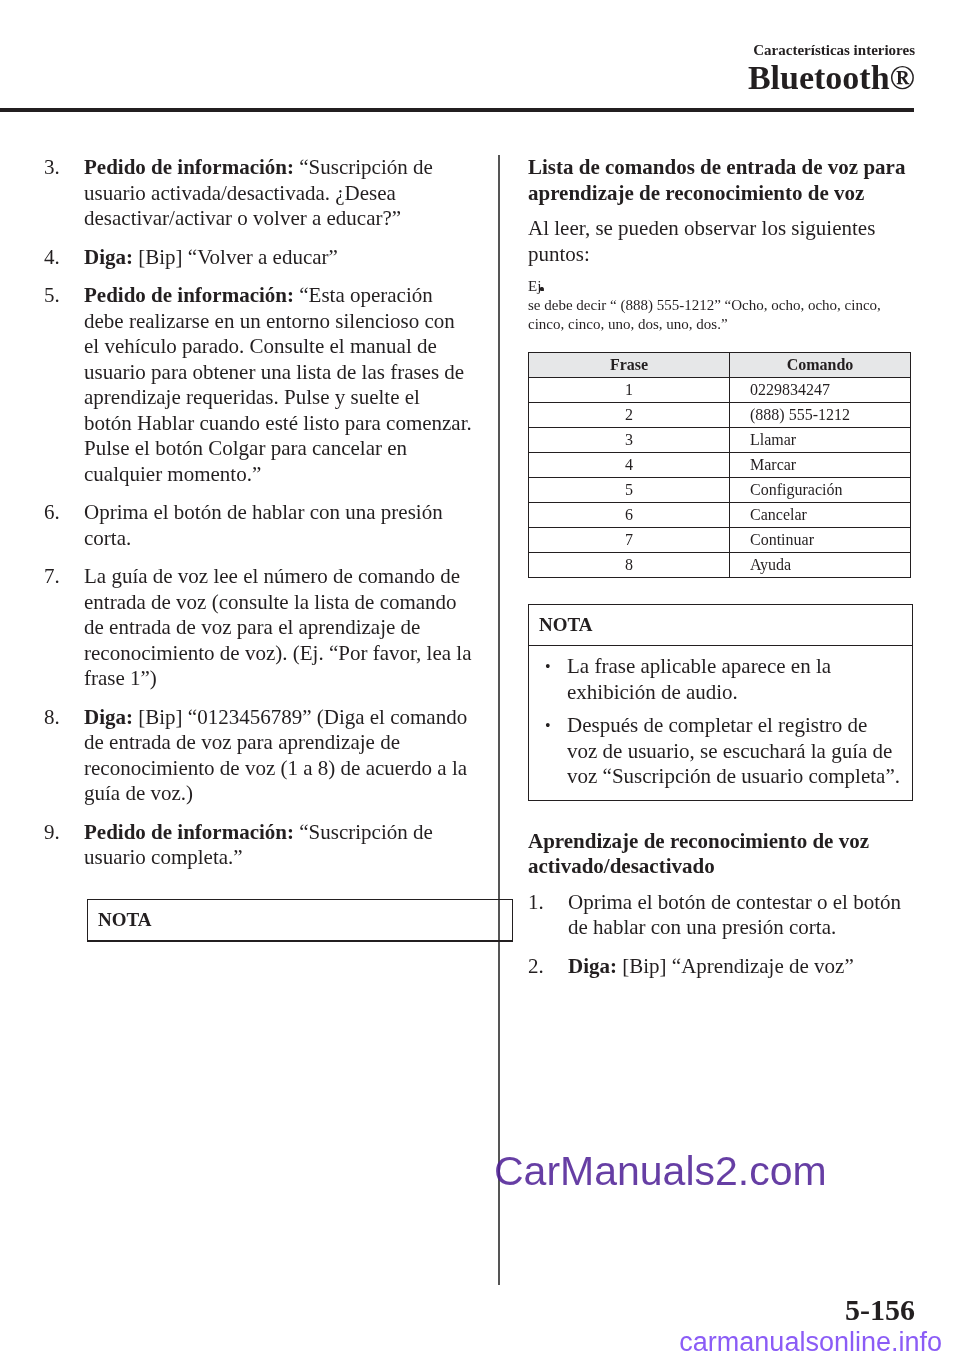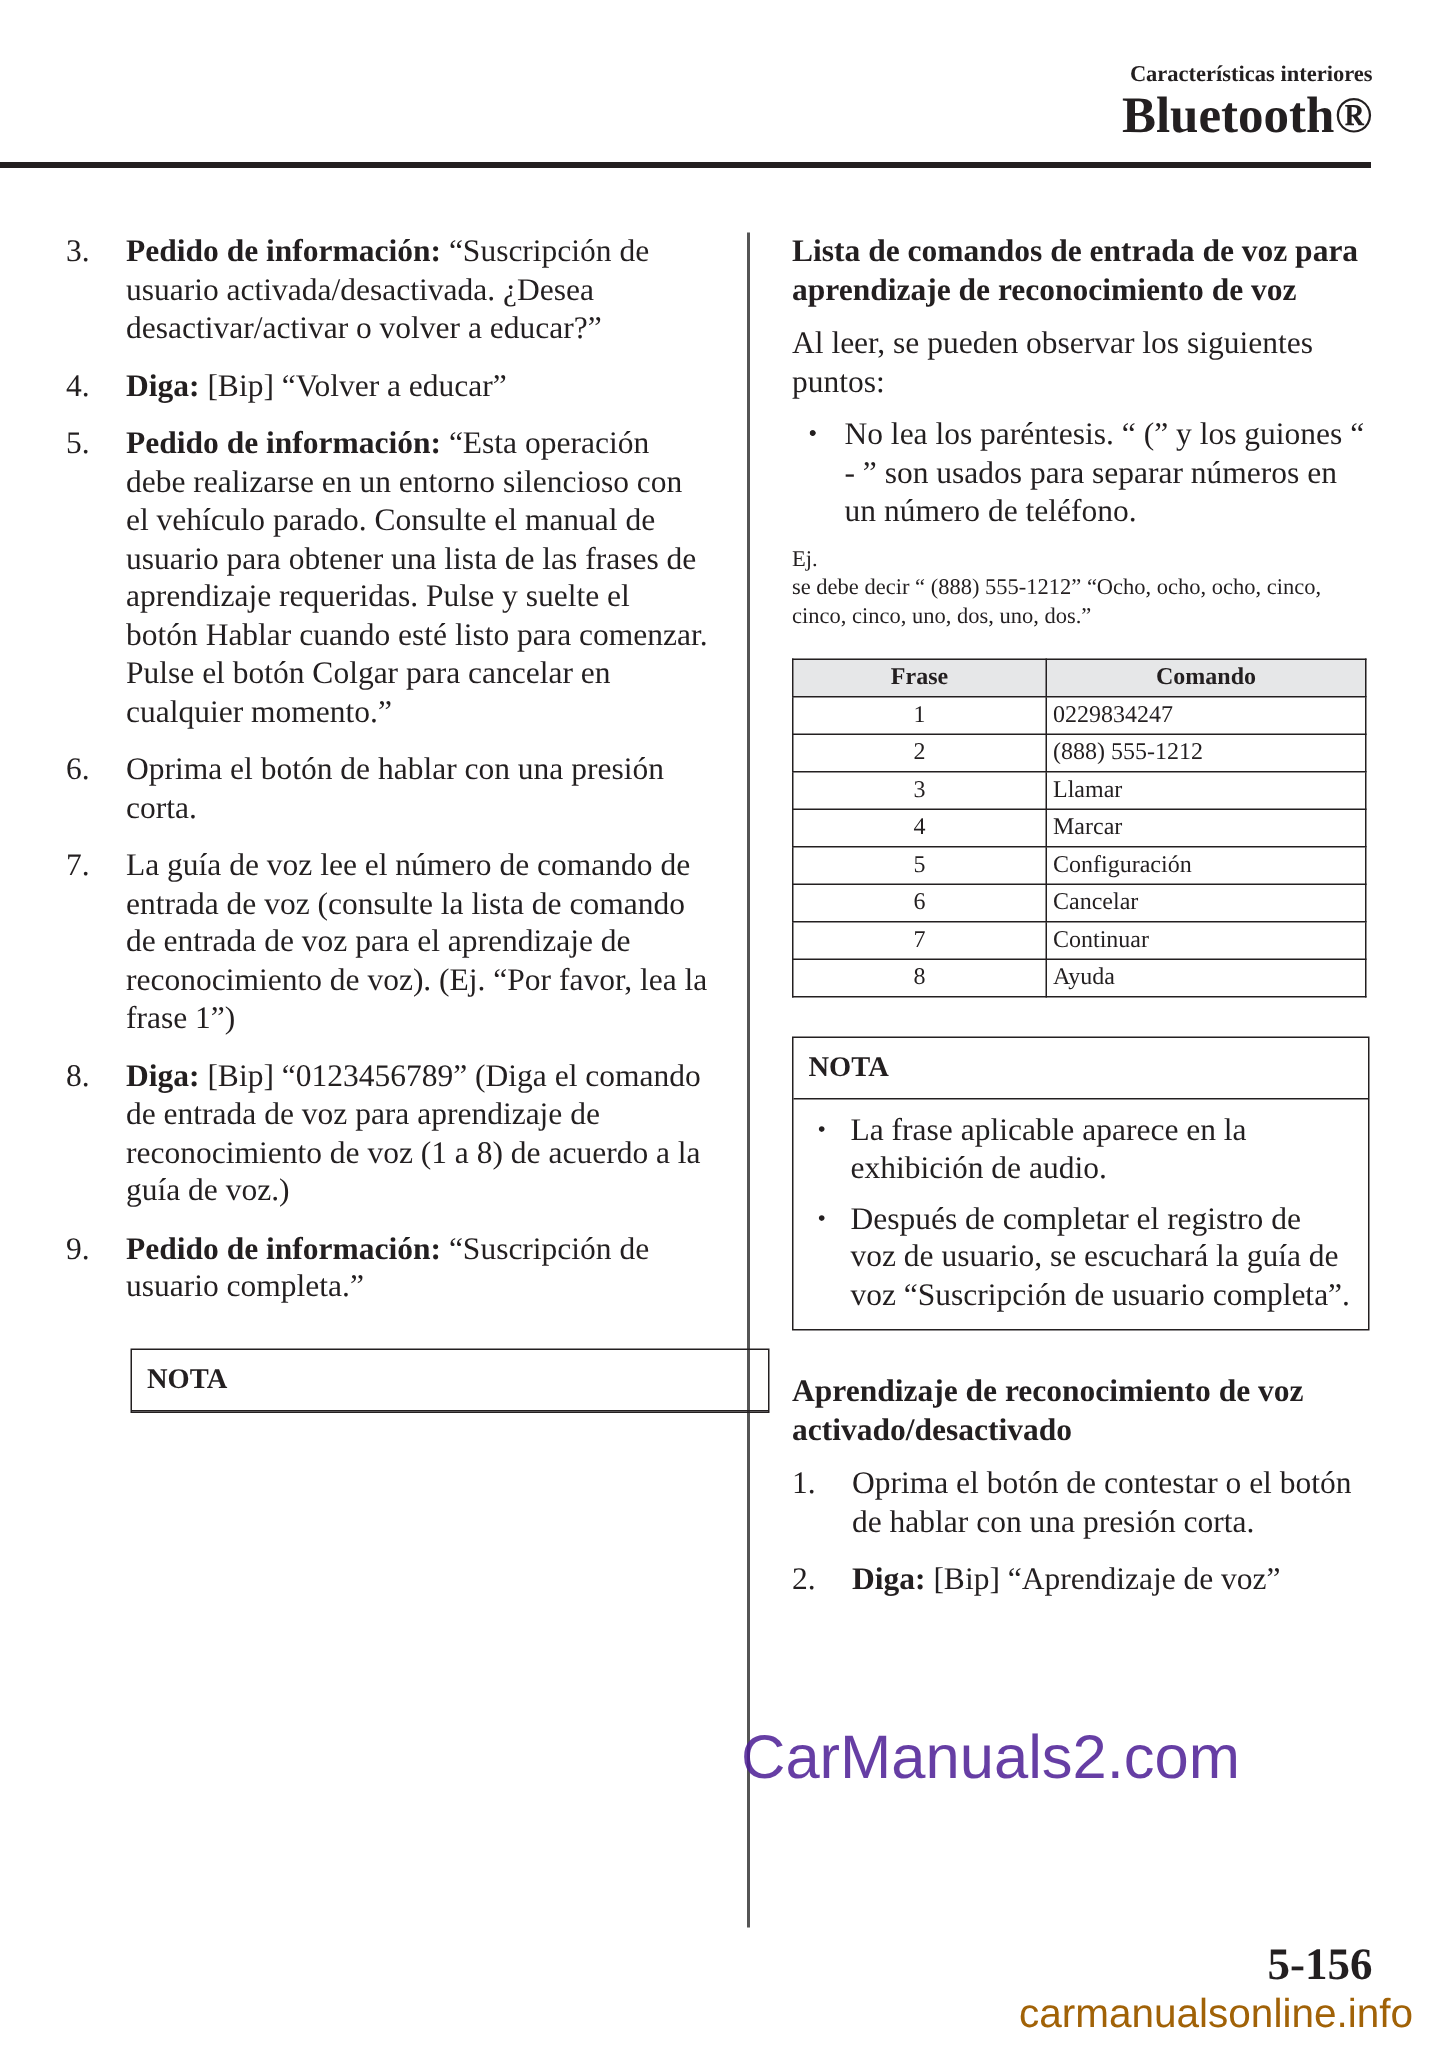--- a/index.html
+++ b/index.html
@@ -54,21 +54,21 @@
     position: relative; padding-left: 35px; font-size: 21px; line-height: 25.5px; margin-bottom: 10px;
   }
   .bullet .dot { position: absolute; left: 11px; top: 0; font-size: 16px; }
 
   .example { font-size: 15px; line-height: 19px; margin-top: 4px; margin-bottom: 18px; }
 
   table.cmd {
     border-collapse: collapse; width: 383px; font-size: 16px;
   }
   table.cmd th, table.cmd td {
-    border: 1.5px solid #231f20; height: 24px; padding: 0 4px; line-height: 22px;
+    border: 1.5px solid #231f20; height: 24px; padding: 0 20px; line-height: 22px;
   }
   table.cmd th { background: #e6e7e8; font-weight: bold; text-align: center; }
   table.cmd td.num { text-align: center; width: 160px; }
   table.cmd td.val { text-align: left; }
 
   .col-right .nota-box { margin-top: 26px; width: 383px; }
   .col-right .nota-body { padding: 8px 10px 10px 10px; }
   .nota-body .bullet { margin-bottom: 8px; padding-left: 28px; }
   .nota-body .bullet .dot { left: 6px; }
 
@@ -76,21 +76,21 @@
 
   .watermark {
     position: absolute; left: 494px; top: 1148px; font-family: "Liberation Sans", "DejaVu Sans", sans-serif;
     font-size: 41px; color: #4c1d95; opacity: 0.85; letter-spacing: 0;
   }
   .page-num {
     position: absolute; right: 45px; top: 1293px; font-weight: bold; font-size: 30px;
   }
   .footer-site {
     position: absolute; right: 18px; top: 1327px; font-family: "Liberation Sans", "DejaVu Sans", sans-serif;
-    font-size: 27px; color: #a16207;
+    font-size: 27px; color: #8b5cf6;
   }
 </style>
 </head>
 <body>
 
 <div class="header-section">Características interiores</div>
 <div class="header-title">Bluetooth®</div>
 <div class="header-rule"></div>
 <div class="col-divider"></div>
 
@@ -131,21 +131,20 @@
 
 <div class="col-right">
   <div class="heading">Lista de comandos de entrada de voz para aprendizaje de reconocimiento de voz</div>
   <div class="para">Al leer, se pueden observar los siguientes puntos:</div>
 
   <div class="bullet">
     <span class="dot">•</span>
   </div>
   <div class="bullet">
     <span class="dot">•</span>
-    <span>No lea los paréntesis. “ (” y los guiones “ - ” son usados para separar números en un número de teléfono.</span>
   </div>
 
   <div class="example">
     <div>Ej.</div>
     <div>se debe decir “ (888) 555-1212” “Ocho, ocho, ocho, cinco, cinco, cinco, uno, dos, uno, dos.”</div>
   </div>
 
   <table class="cmd">
     <thead>
       <tr>

